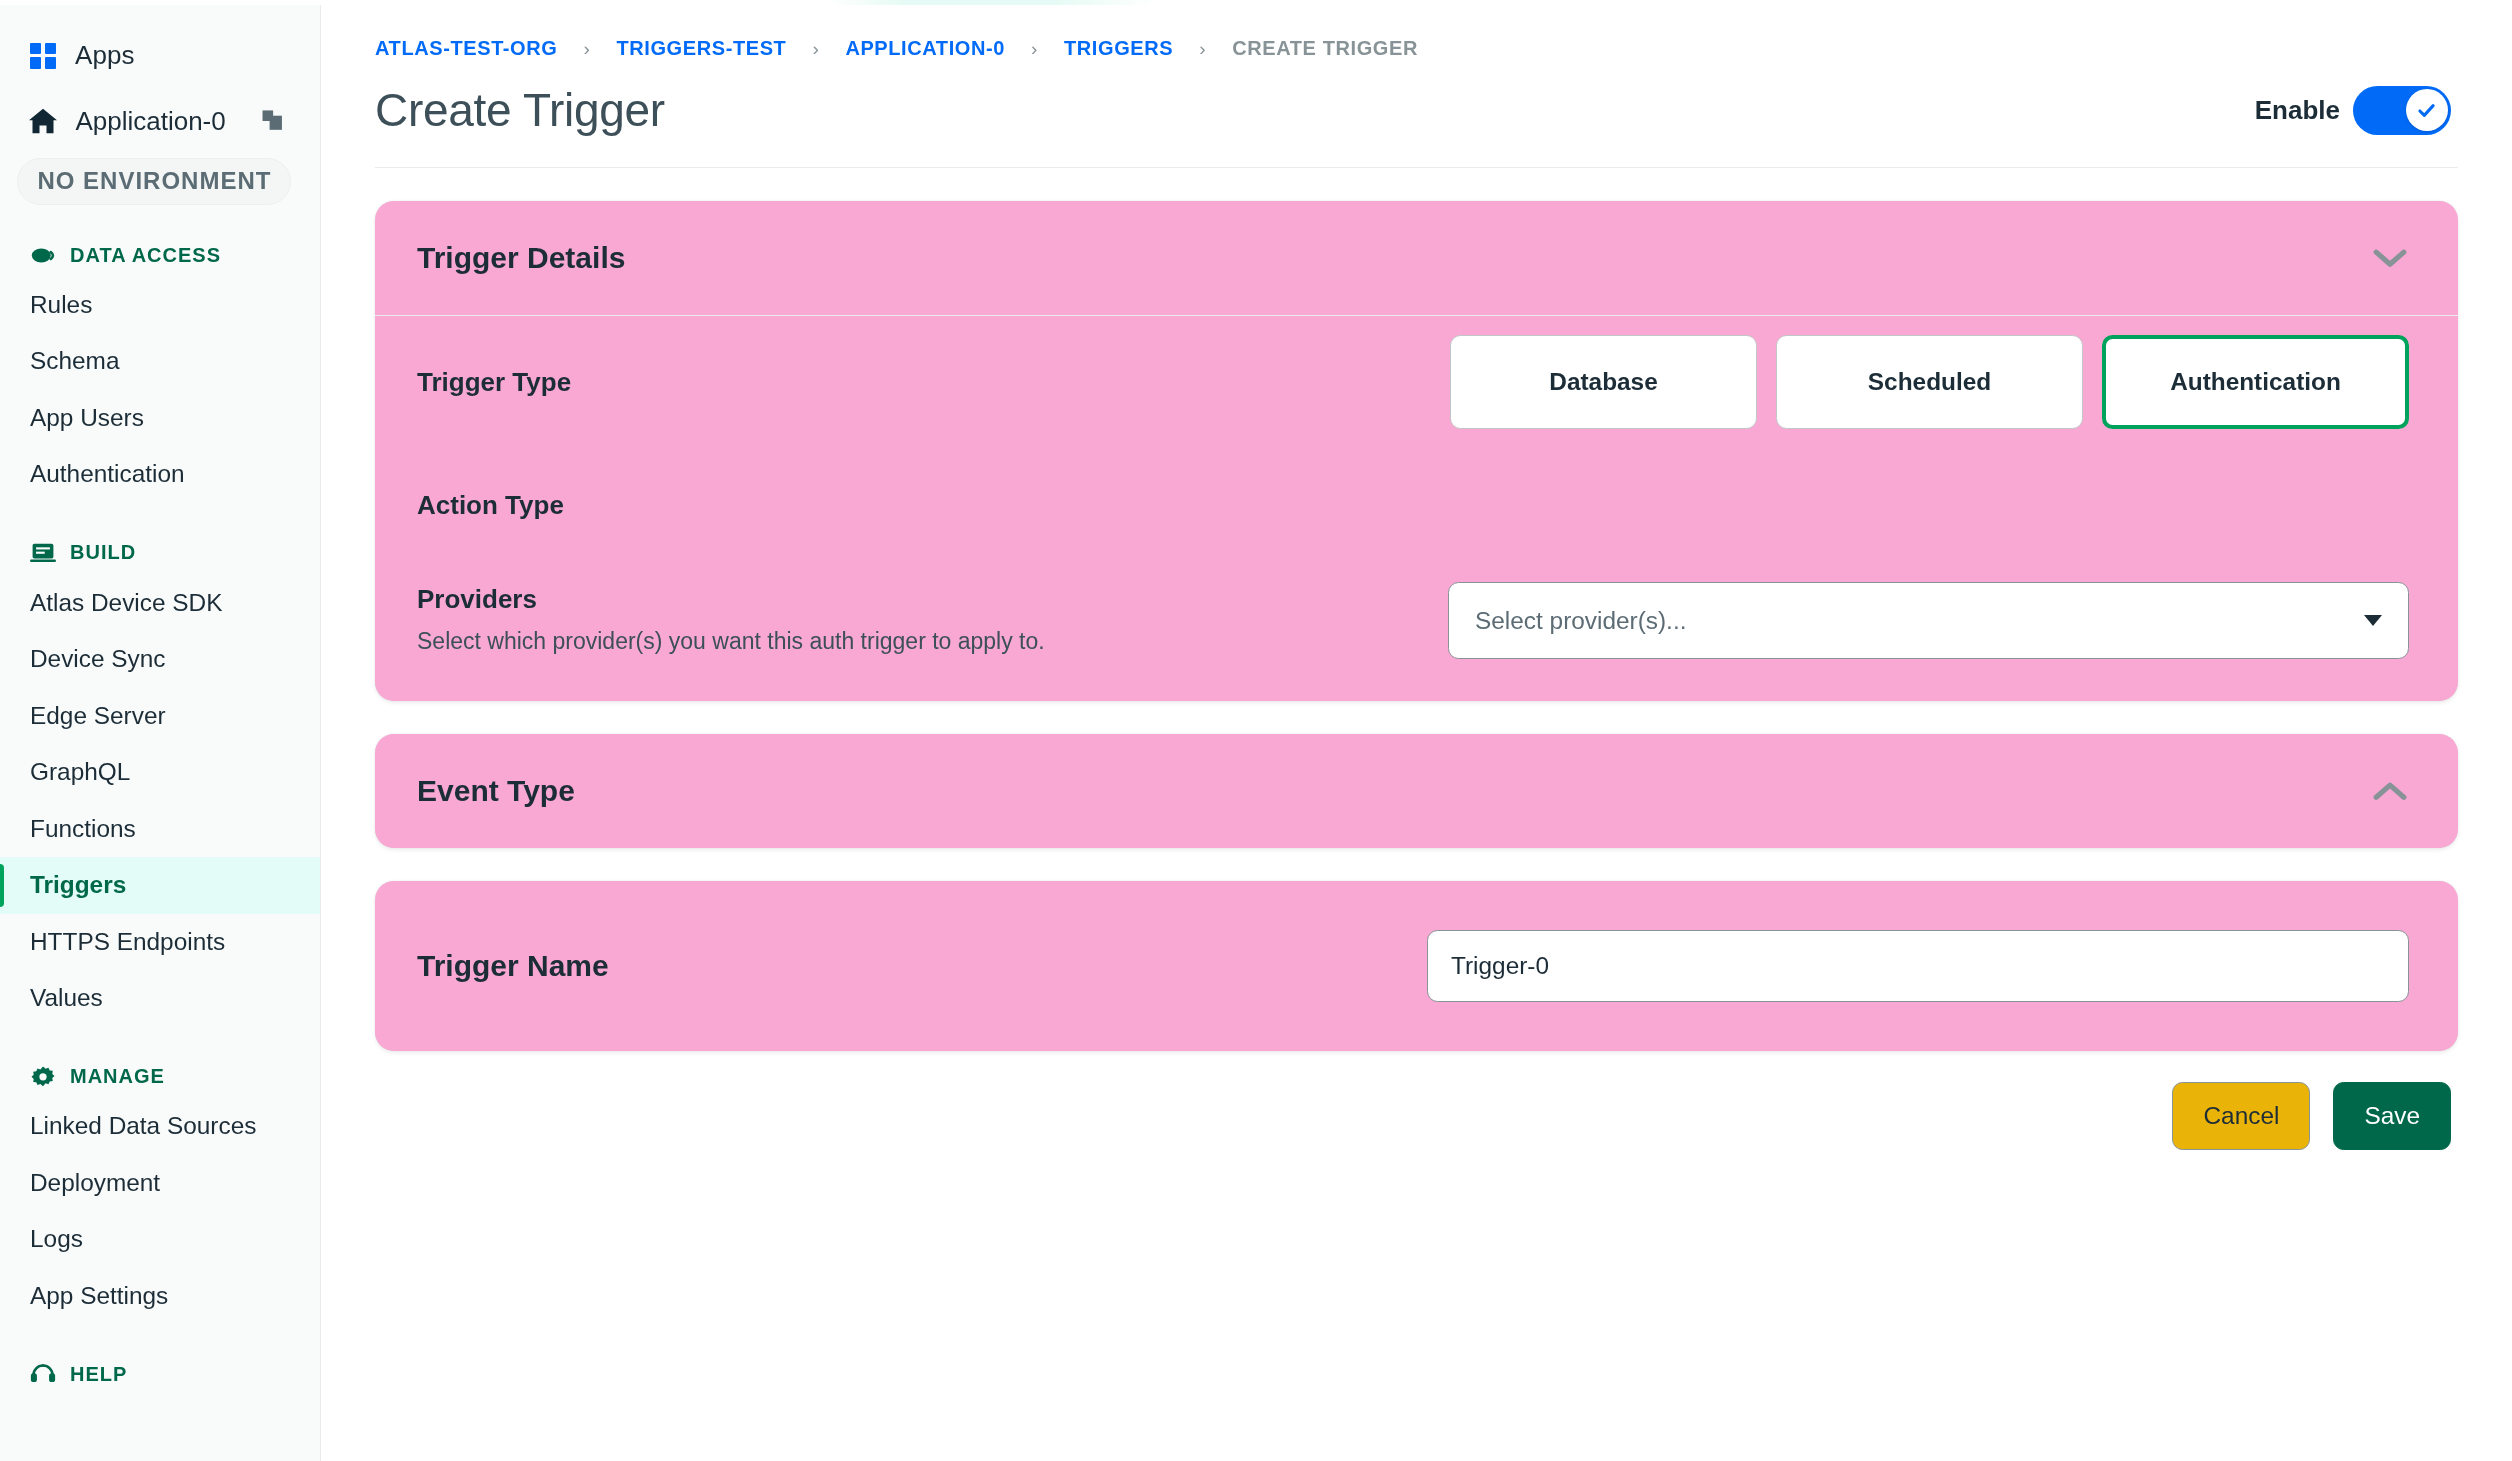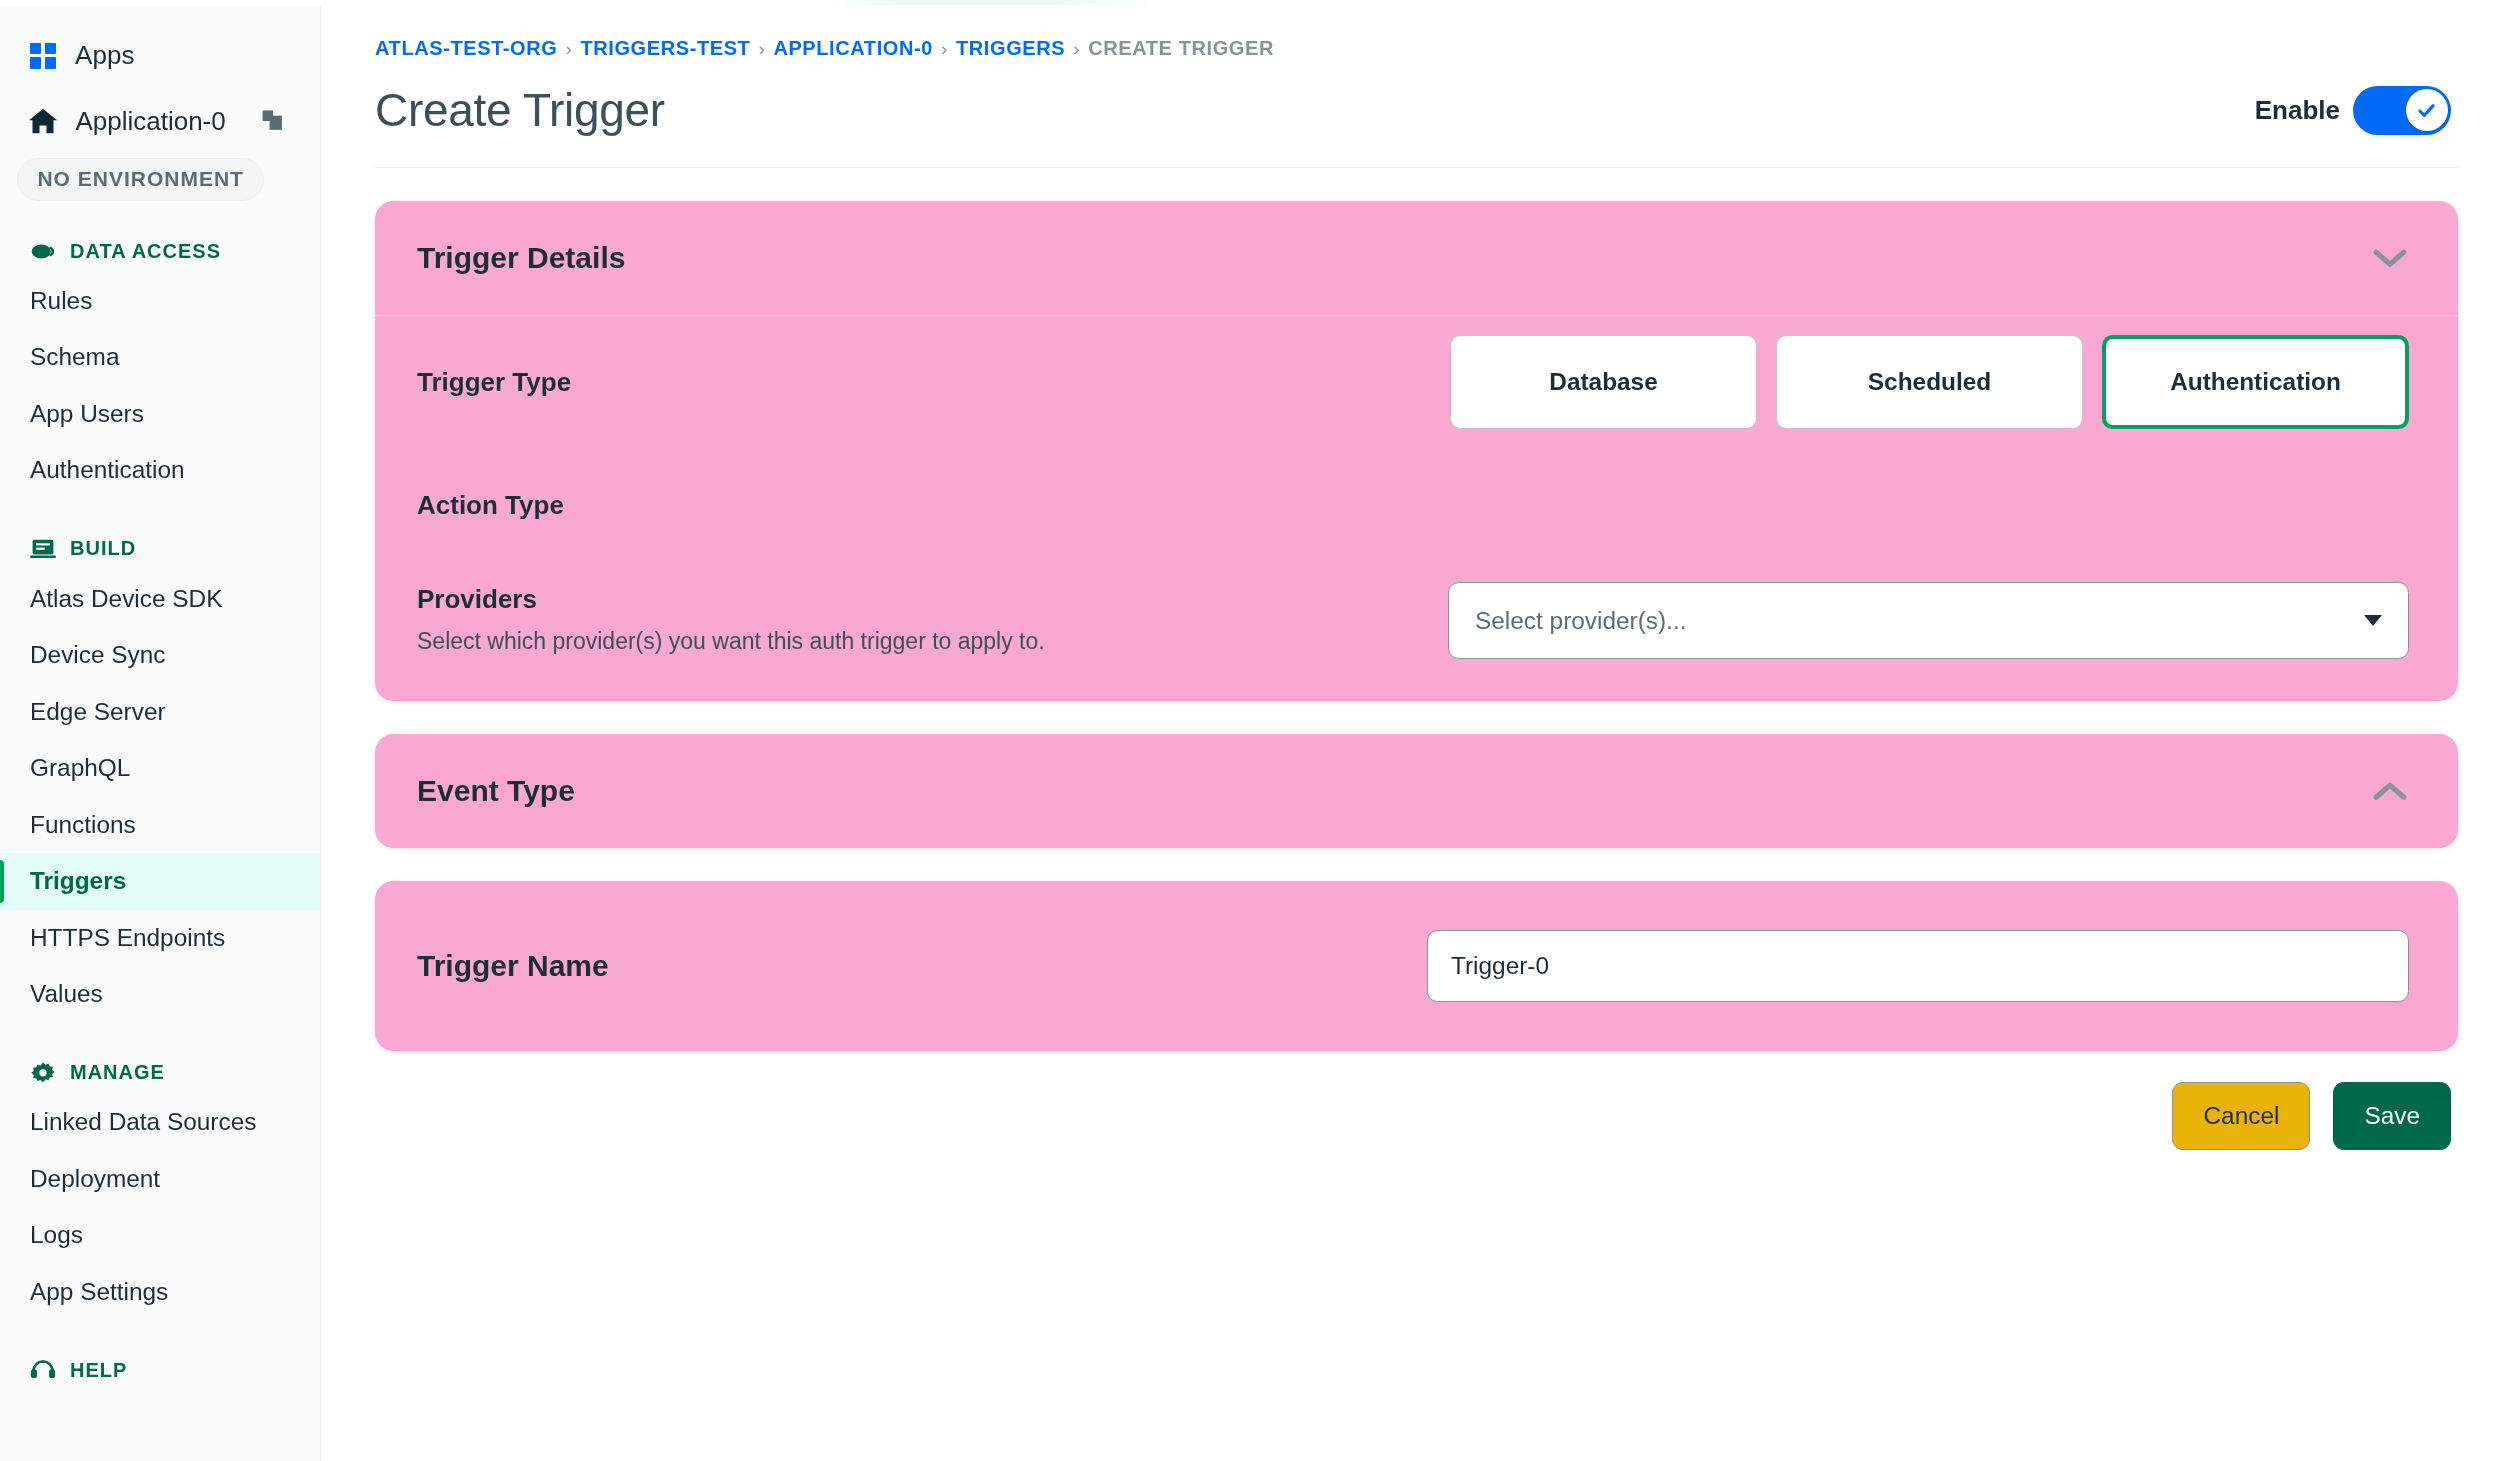--- a/index.html
+++ b/index.html
@@ -46,21 +46,21 @@
   .copy-icon { margin-left: 15.7px; width: 30px; height: 30px; display:inline-block; }
 
   .env-pill {
     display: inline-block;
     margin: 14px 0 0 17.4px;
     padding: 8.7px 19px;
     border-radius: 24.4px;
     background: #f3f6f5;
     border: 0.9px solid #eceff0;
     color: #5c6c75;
-    font-size: 21px;
+    font-size: 24px;
     font-weight: bold;
     letter-spacing: 1px;
   }
 
   .nav-section {
     display: flex; align-items: center; gap: 14px;
     padding: 37px 0 8.7px 30px;
   }
   .nav-section .sec-icon { width: 26px; height: 26px; display:flex; align-items:center; justify-content:center; }
   .nav-section .sec-label {
@@ -87,21 +87,21 @@
   }
 
   
   .main {
     flex: 1; height: 1462px; position: relative;
     padding: 0 54px 0 54px;
     background: #ffffff;
     overflow: hidden;
   }
   .breadcrumb {
-    display: flex; align-items: center; gap: 8px;
+    display: flex; align-items: center; gap: 26px;
     padding-top: 37px;
     font-size: 20px; font-weight: bold; letter-spacing: 0.6px;
   }
   .breadcrumb a { color: #016BF8; text-decoration: none; cursor: pointer; }
   .breadcrumb .sep { color: #889397; font-weight: normal; font-size: 19px; }
   .breadcrumb .current { color: #889397; }
 
   .page-head {
     display: flex; align-items: center; justify-content: space-between;
     padding-top: 23px; padding-bottom: 30px;

